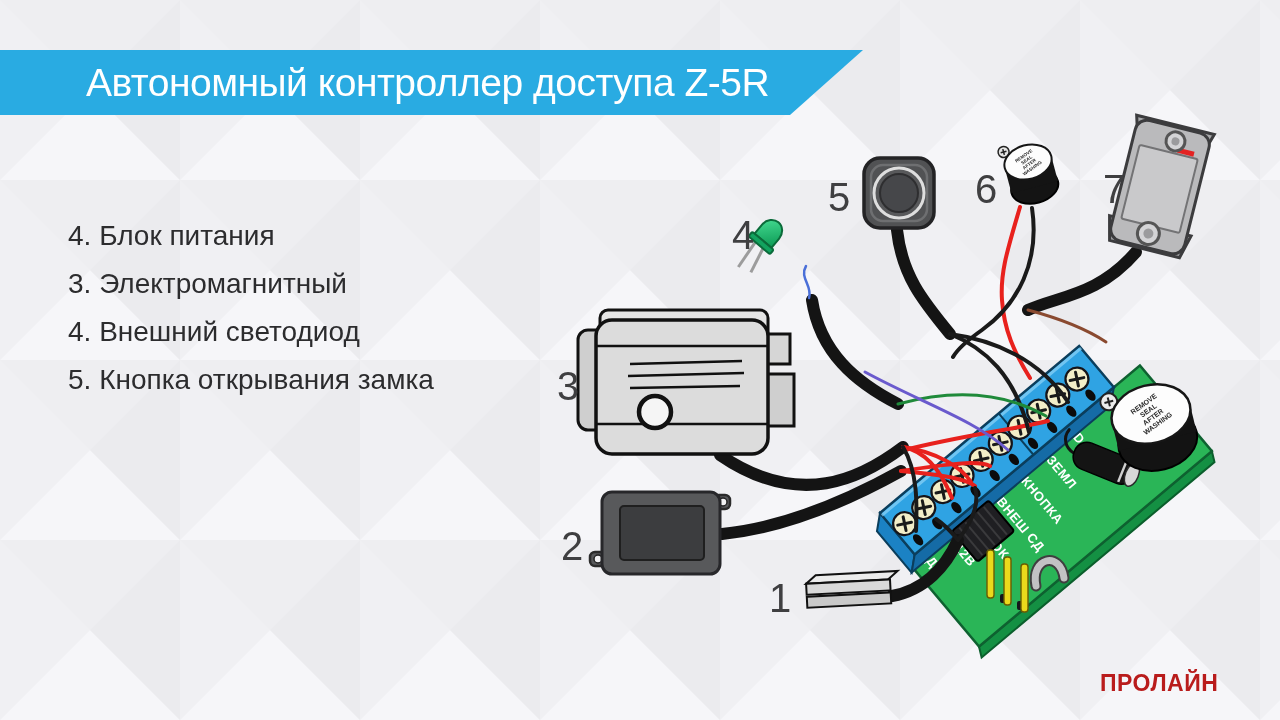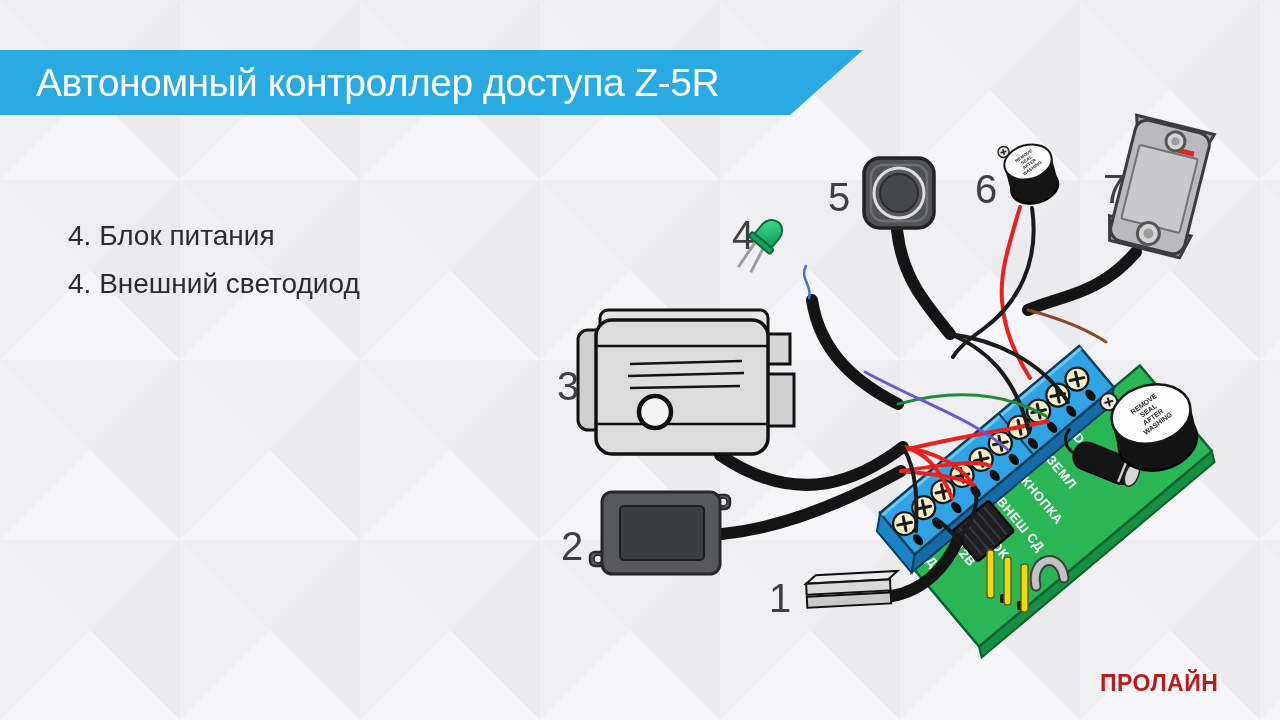--- a/index.html
+++ b/index.html
@@ -1,21 +1,21 @@
 <!DOCTYPE html>
 <html><head>
 <meta charset="utf-8">
 <style>
   html,body{margin:0;padding:0;}
   body{width:1280px;height:720px;position:relative;overflow:hidden;
        font-family:"Liberation Sans",sans-serif;background:#f2f2f4;}
   .bg-svg,.diagram-svg{position:absolute;left:0;top:0;width:1280px;height:720px;}
   .banner{position:absolute;left:0;top:50px;width:870px;height:65px;background:#29abe2;
           clip-path:polygon(0 0,863px 0,790px 65px,0 65px);
-          display:flex;align-items:center;padding-left:36px;box-sizing:border-box;}
+          display:flex;align-items:center;padding-left:86px;box-sizing:border-box;}
   .banner h1{margin:0;font-size:39px;font-weight:400;color:#ffffff;letter-spacing:-0.5px;}
   .legend{position:absolute;left:68px;top:212px;color:#2c2c2e;font-size:28px;line-height:48px;font-weight:400;}
   .legend div{white-space:nowrap;}
   .logo{position:absolute;left:1100px;top:670px;font-size:23px;font-weight:700;
         color:#b91c1c;letter-spacing:0.5px;}
   svg text{font-family:"Liberation Sans",sans-serif;}
   .num{font-size:40px;fill:#3f3f41;font-weight:400;}
   .silk{font-size:13px;fill:#ffffff;font-weight:700;letter-spacing:0.5px;}
   .buzztext{font-size:7px;fill:#2b2b2b;font-weight:700;}
   .buzztext-small{font-size:4.6px;fill:#2b2b2b;font-weight:700;}
@@ -35,21 +35,23 @@
   </defs>
   <rect width="1280" height="720" fill="url(#tri)" opacity="0.85"></rect>
 </svg>
 
 <div class="banner">
   <h1>Автономный контроллер доступа Z-5R</h1>
 </div>
 
 <div class="legend">
   <div>4. Блок питания</div>
+  <div>3. Электромагнитный</div>
   <div>4. Внешний светодиод</div>
+  <div>5. Кнопка открывания замка</div>
 </div>
 
 <svg class="diagram-svg" viewBox="0 0 1280 720">
   <defs>
     <linearGradient id="ledg" x1="0" y1="0" x2="1" y2="1">
       <stop offset="0" stop-color="#49e096"></stop>
         <stop offset="1" stop-color="#0c9a55"></stop>
     </linearGradient>
   </defs>
 

